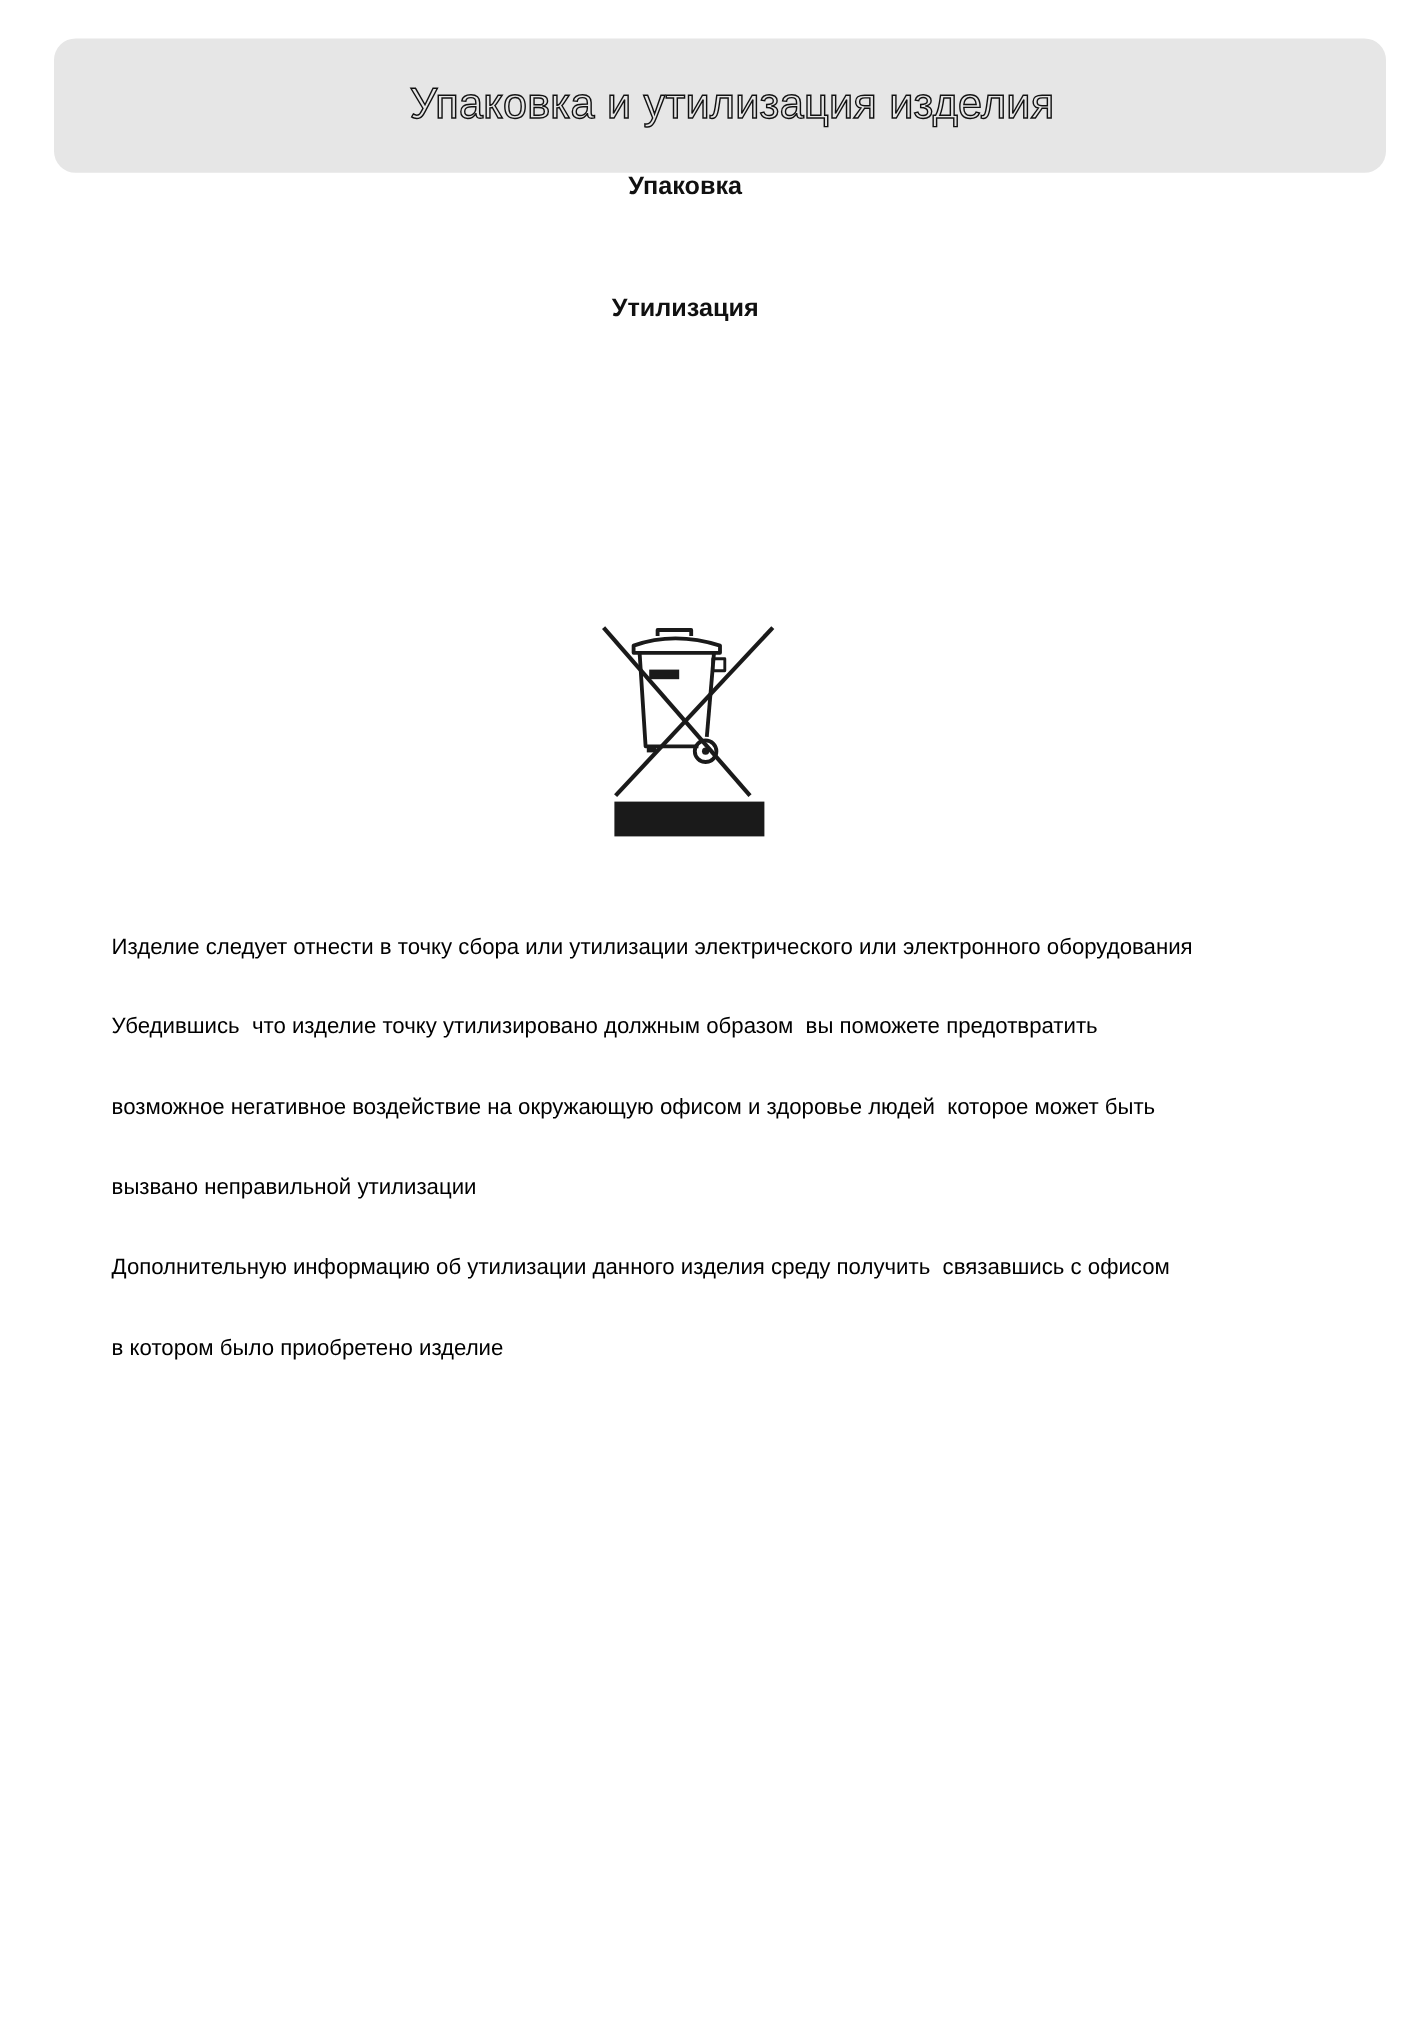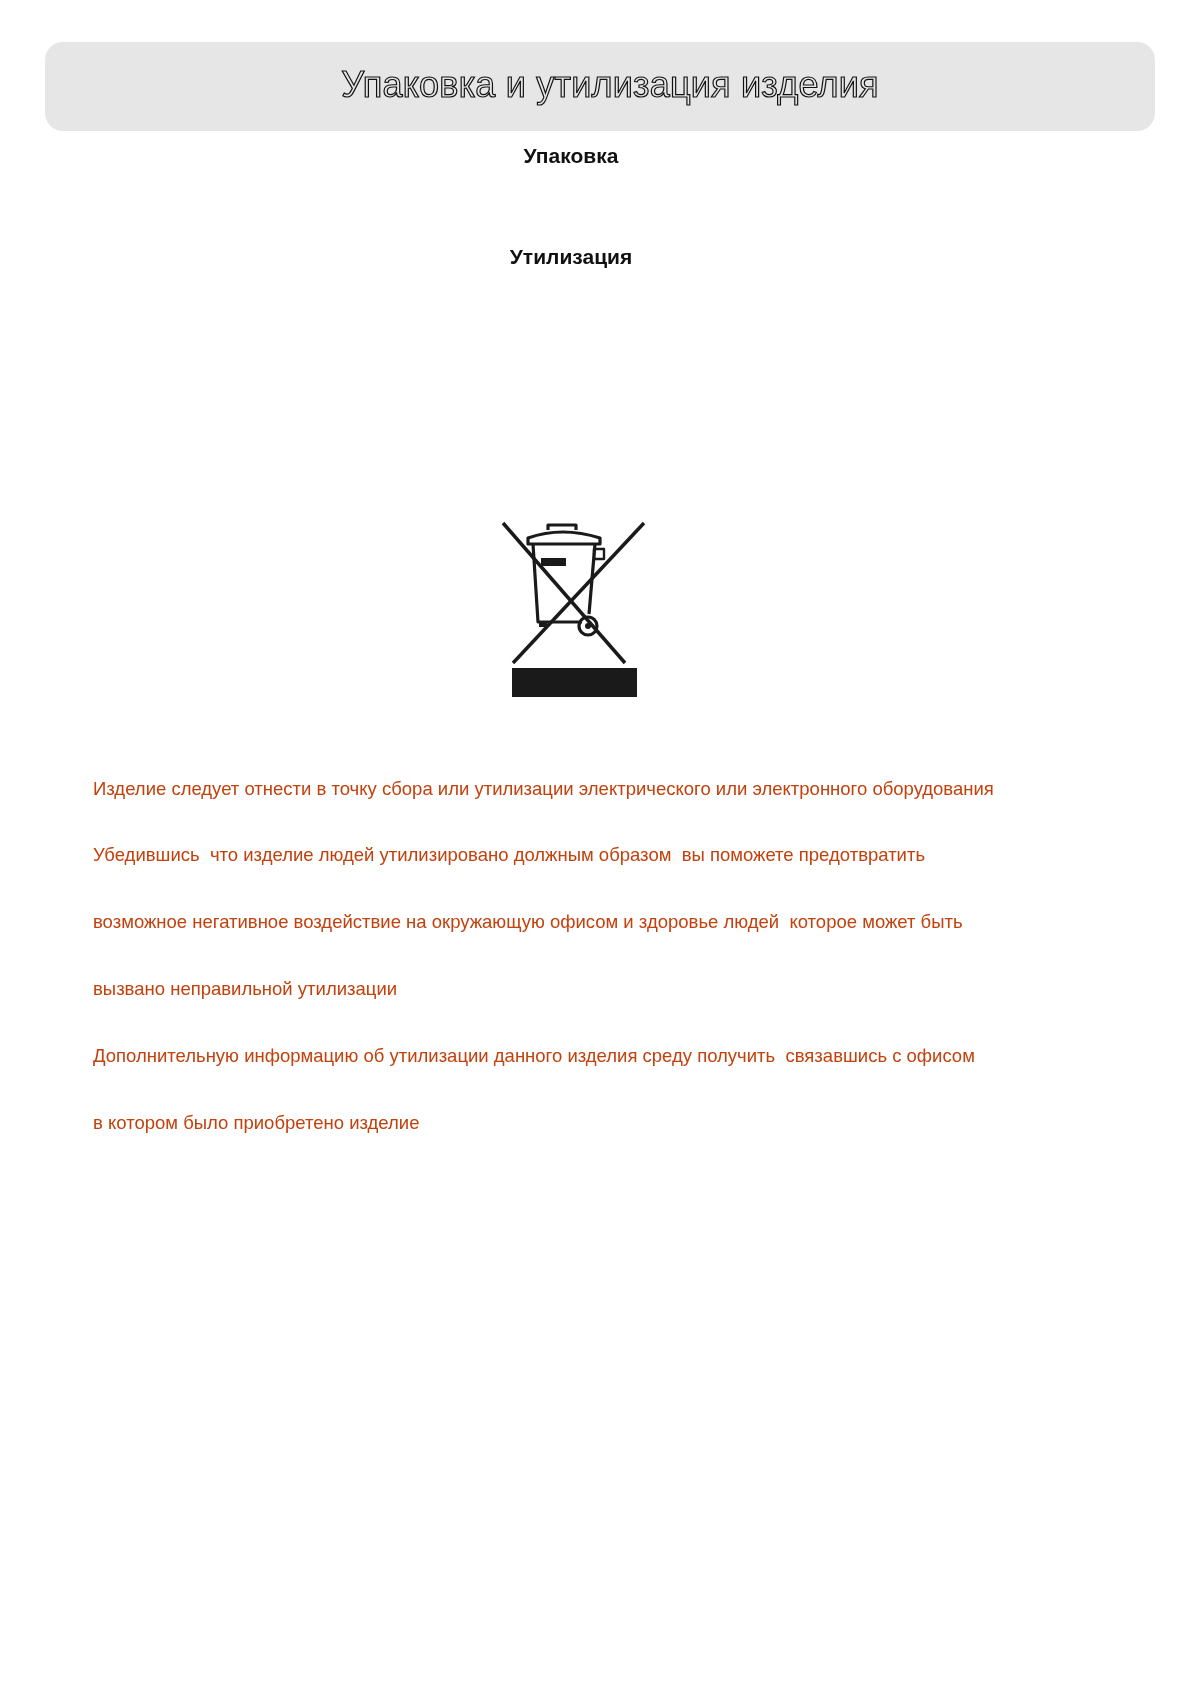--- a/index.html
+++ b/index.html
@@ -11,23 +11,23 @@
       width: 1190px;
       height: 1684px;
       position: relative;
       overflow: hidden;
       font-family: "Liberation Sans", "DejaVu Sans", sans-serif;
       color: #111111;
     }
     .title-bar {
       position: absolute;
       left: 45px;
-      top: 42px;
+      top: 32px;
       width: 1110px;
-      height: 89px;
+      height: 112px;
       background: #e6e6e6;
       border-radius: 18px;
       display: flex;
       align-items: center;
       justify-content: center;
     }
     .title-text {
       font-size: 36px;
       font-weight: normal;
       color: #e6e6e6;
@@ -58,21 +58,21 @@
       width: 170px;
       height: 200px;
     }
     .body-text {
       position: absolute;
       left: 93px;
       top: 733px;
       width: 1040px;
       font-size: 18.5px;
       line-height: 22.3px;
-      color: #c2410c;
+      color: #000000;
       white-space: pre;
     }
     .body-line {
       display: block;
     }
   </style>
 </head>
 <body>
 
 <div class="title-bar">
@@ -108,18 +108,18 @@
       <line x1="15" y1="25" x2="137" y2="165"></line>
       <line x1="156" y1="25" x2="25" y2="165"></line>
     </g>
 
     <rect x="24" y="170" width="125" height="29" fill="#1a1a1a"></rect>
   </svg>
 </div>
 
 <div class="body-text">
   <span class="body-line">Изделие следует отнести в точку сбора или утилизации электрического или электронного оборудования</span>
-  <span class="body-line">Убедившись  что изделие людей утилизировано должным образом  вы поможете предотвратить</span>
+  <span class="body-line">Убедившись  что изделие точку утилизировано должным образом  вы поможете предотвратить</span>
   <span class="body-line">возможное негативное воздействие на окружающую офисом и здоровье людей  которое может быть</span>
   <span class="body-line">вызвано неправильной утилизации</span>
   <span class="body-line">Дополнительную информацию об утилизации данного изделия среду получить  связавшись с офисом</span>
   <span class="body-line">в котором было приобретено изделие</span>
 </div>
 
 </body></html>

